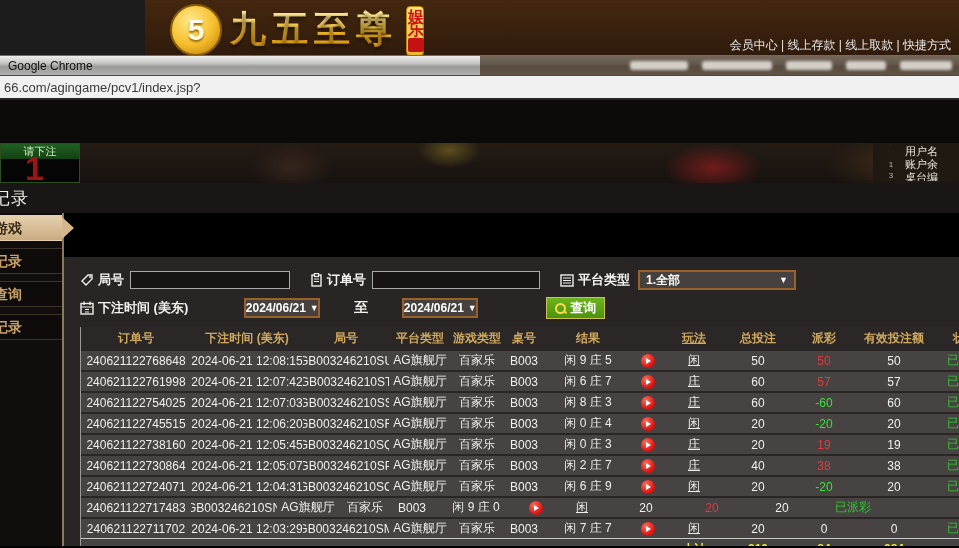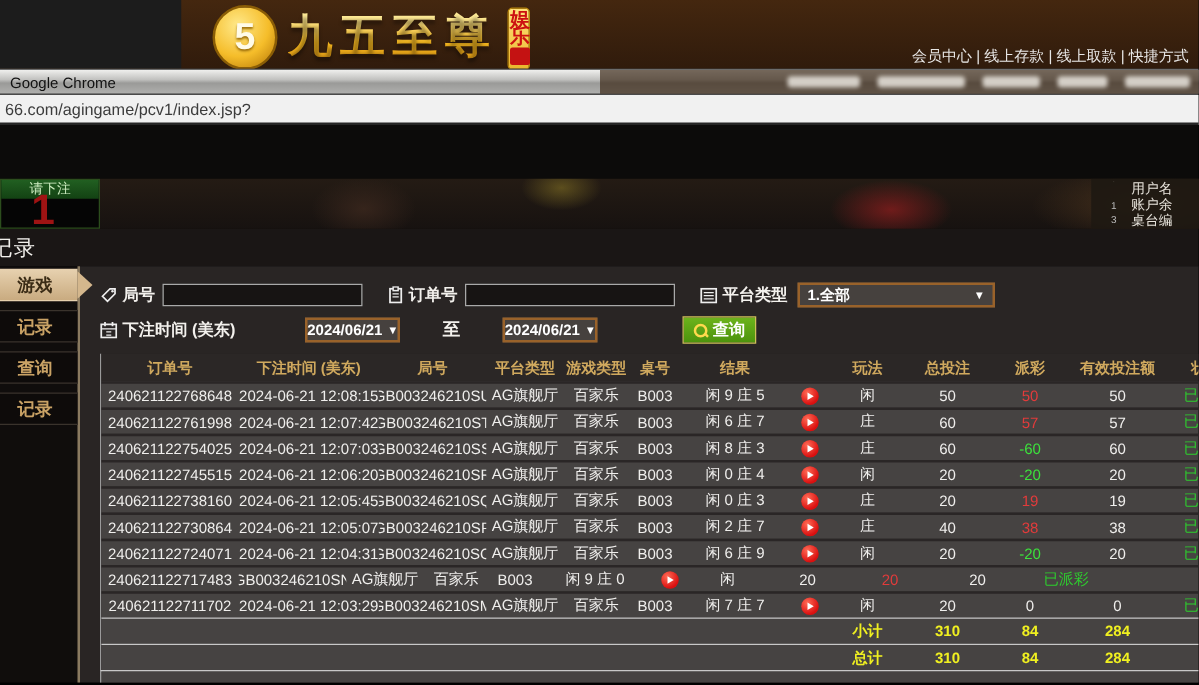--- a/index.html
+++ b/index.html
@@ -62,28 +62,28 @@
   
   .page-titlebar { height:30px; background:#1a1615; display:flex; align-items:center; }
   .page-title { color:#f2f0ec; font-size:17px; margin-left:-7px; letter-spacing:1px; }
 
   
   .main { display:flex; height:333px; }
   .sidebar { width:64px; background:#100d0c; border-right:2px solid #8a7a60; padding-top:2px; }
   .side-item { position:relative; height:26px; margin-bottom:7px; background:#0e0b0a;
           border-top:1px solid #3a332c; border-bottom:1px solid #3a332c;
           color:#c9a265; font-size:14px; font-weight:bold; line-height:24px; padding-left:1px;
-          text-indent:-7px; cursor:pointer;text-align:center; }
+          text-indent:-7px; cursor:pointer; }
   .side-item.active { background:linear-gradient(180deg,#e6d0ae,#c9ab80); color:#3a2b15;
           border-color:#e6d0ae; }
   .side-item.active::after { content:""; position:absolute; right:-12px; top:1px;
           border-top:11px solid transparent; border-bottom:11px solid transparent;
           border-left:12px solid #d4b78d; }
 
-  .content { flex:1; background:#292524; overflow:hidden; }
+  .content { flex:1; background:#292524; overflow:hidden;margin-top:44px; }
 
   
   .filters { padding:10px 0 0 16px; position:relative; }
   .frow { display:flex; align-items:center; height:26px; }
   .flabel { color:#f3f1ed; font-size:13px; font-weight:bold; display:flex; align-items:center; gap:4px; }
   .ficon { display:inline-flex; }
   .tinput { width:160px; height:18px; background:#171413; border:1px solid #a9a9a9; color:#eee;
           margin-left:6px; font-size:12px; padding:0 3px; }
   .sel { height:20px; background:#46413e; border:2px solid #99622a; color:#fff;
           font-size:12px; font-weight:bold; display:flex; align-items:center; cursor:pointer; }
@@ -104,21 +104,21 @@
   
   .btable { width:879px; margin:6px 0 0 16px; border-left:1px solid #9a9a9a; overflow:hidden;
           font-size:12px; }
   .trow, .thead, .tfoot { display:flex; width:960px; background:#464342; }
   .thead { background:#2b2726; color:#d0a95e; font-weight:bold; height:22px; }
   .trow { color:#f0efed; height:21px; border-top:2px solid #2a2626; }
   .thead > div, .trow > div, .tfoot > div { display:flex; align-items:center; justify-content:center;
           overflow:hidden; white-space:nowrap; }
   .c-order{width:110px;} .c-time{width:112px;} .c-round{width:86px;} .c-plat{width:62px;}
   .c-game{width:52px;} .c-table{width:42px;} .c-result{width:86px;} .c-play{width:34px;}
-  .c-side{width:58px;} .c-bet{width:70px;} .c-pay{width:62px;} .c-valid{width:78px;} .c-status{width:64px;}
+  .c-side{width:58px;text-decoration:underline;} .c-bet{width:70px;} .c-pay{width:62px;} .c-valid{width:78px;} .c-status{width:64px;}
   .c-status { color:#2ecc2e; }
   .thead .c-status { color:#d0a95e; }
   .pay-win { color:#e23b3b; } .pay-loss { color:#3ce23c; } .pay-zero { color:#f0efed; }
   .playbtn { position:relative; width:14px; height:14px; border-radius:50%; cursor:pointer;
           background:radial-gradient(circle at 35% 30%, #ff6a55, #da0f0f 70%); }
   .playbtn::after { content:""; position:absolute; left:5px; top:4px;
           border-top:3px solid transparent; border-bottom:3px solid transparent; border-left:5px solid #fff; }
   .tfoot { height:21px; border-top:1px solid #c8c8c8; color:#f0f020; font-weight:bold; }
   .f-spacer { width:584px; }
   .t-filler { width:879px; margin-left:16px; height:14px; background:#464342; border-top:1px solid #c8c8c8; border-left:1px solid #9a9a9a; }

